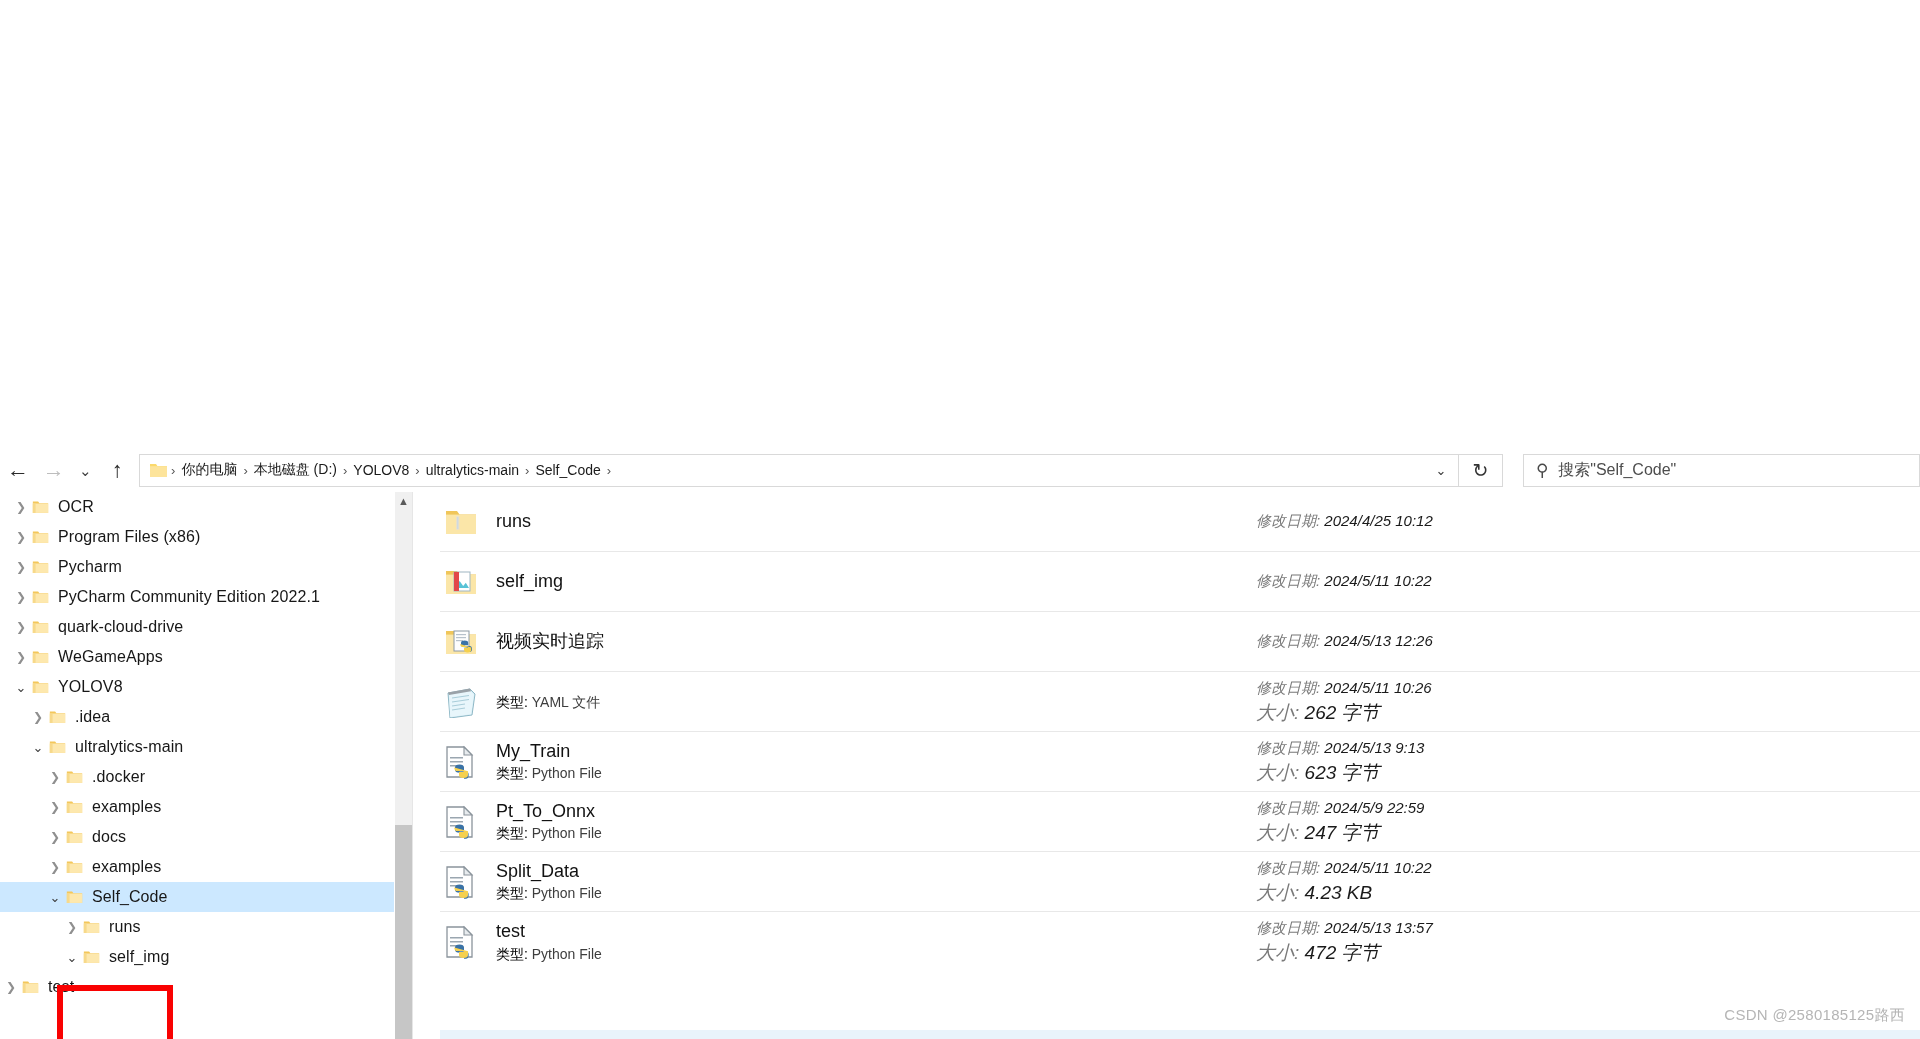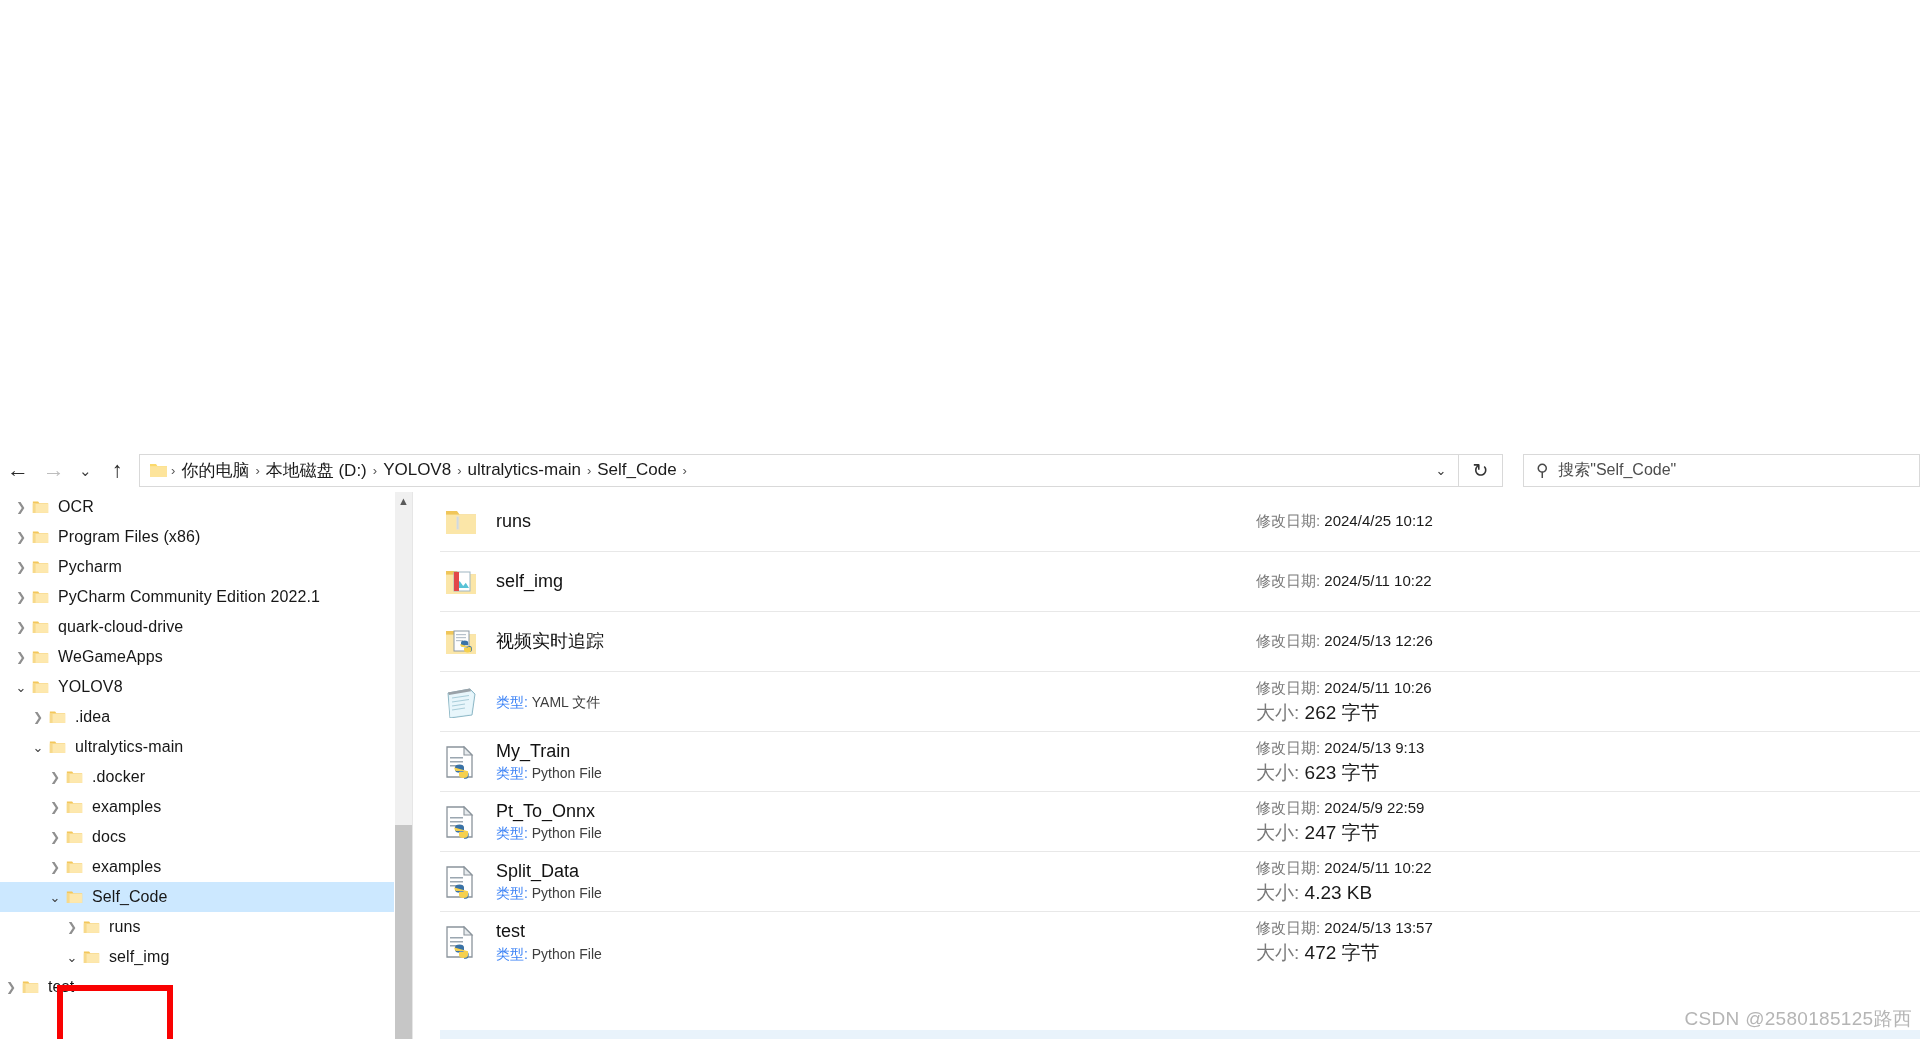--- a/index.html
+++ b/index.html
@@ -33,21 +33,21 @@
     position: relative;
     height: 33px;
     flex: 0 0 1320px;
     border: 1px solid #d9d9d9;
     background: #ffffff;
     display: flex; align-items: center;
     margin-left: 4px;
   }
   .path-folder-icon { margin-left: 9px; margin-right: 2px; display:flex; align-items:center; }
   .crumb {
-    font-size: 17px; color: #1b1b1b;
+    font-size: 14px; color: #1b1b1b;
     padding: 2px 5px;
     white-space: nowrap;
   }
   .crumb-sep { color: #555; font-size: 13px; padding: 0 1px; user-select:none; }
   .path-right {
     position: absolute; right: 0; top:0; height: 31px;
     display:flex; align-items:center;
   }
   .path-chevron { width: 34px; height:31px; display:flex;align-items:center;justify-content:center; font-size:13px; color:#333; }
 
@@ -116,43 +116,43 @@
     position: relative;
     height: 60px;
     display: flex; align-items: center;
     border-bottom: 1px solid #e8e8e8;
   }
   .file-row:last-child { border-bottom: none; }
   .fi-icon { width: 56px; min-width:56px; display:flex; align-items:center; justify-content:flex-start; padding-left: 4px; }
   .fi-main { flex: 0 0 760px; display:flex; flex-direction: column; justify-content:center; }
   .fi-name { font-size: 18px; color: #121212; line-height: 1.25; }
   .fi-sub  { font-size: 14px; color: #3d3d3d; line-height: 1.35; margin-top: 2px; }
-  .fi-sub .k { color: #3b82f6; }
-  .fi-meta { display:flex; flex-direction: column; justify-content:center; }
+  .fi-sub .k { color: #000000; }
+  .fi-meta { display:flex; flex-direction: column; justify-content:center;font-style:italic; }
   .fi-date { font-size: 15px; color: #1a1a1a; line-height: 1.35; }
   .fi-date .k { color: #7a7a7a; }
   .fi-size { font-size: 19px; color: #1a1a1a; line-height: 1.35; margin-top:2px; }
   .fi-size .k { color: #7a7a7a; }
 
   .list-bottom-strip {
     position: absolute; left: 440px; top: 1030px; width: 1480px; height: 9px;
     background: #e9f3fb;
   }
 
   
   .red-box {
     position: absolute; left: 57px; top: 985px; width: 116px; height: 70px;
     border: 6px solid #f90101; border-bottom: none; background: transparent;
     pointer-events: none;
   }
 
   
   .watermark {
-    position: absolute; right: 8px; top: 1006px;
-    font-size: 19px; color: #b5b5b5; letter-spacing: .3px;
+    position: absolute; right: 15px; top: 1006px;
+    font-size: 15px; color: #b5b5b5; letter-spacing: .3px;
     white-space: nowrap;
   }
 </style>
 </head>
 <body>
 
 <div id="root">
 
   <div class="blank-top"></div>
 

